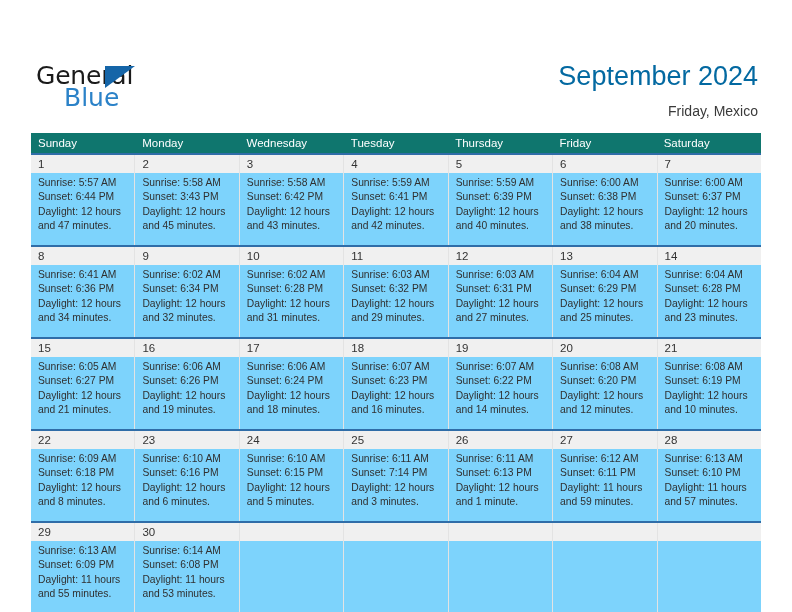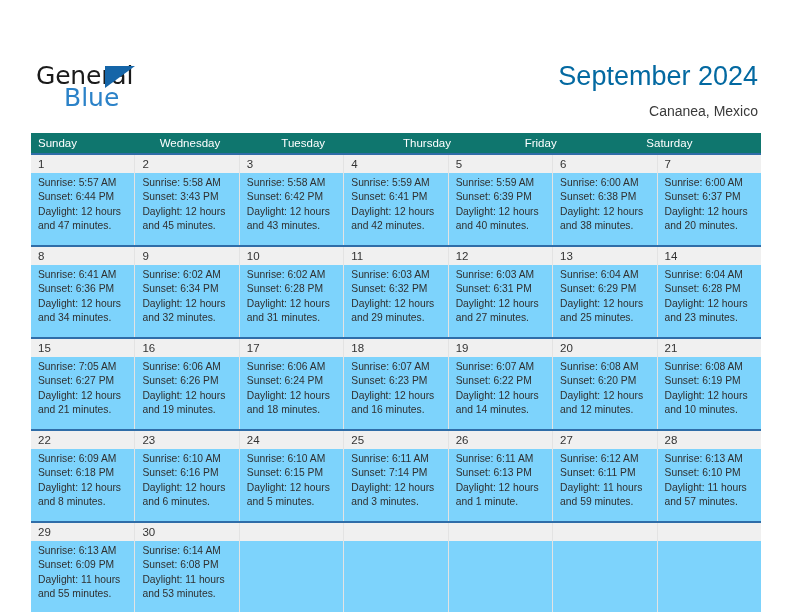--- a/index.html
+++ b/index.html
@@ -159,26 +159,27 @@
 
 <div class="page">
 
   <div class="top">
     <div class="logo">
       <span class="logo-general">General</span>
       <span class="logo-triangle"></span>
       <span class="logo-blue">Blue</span>
     </div>
     <div class="title">September 2024</div>
-    <div class="subtitle">Cananea, Mexico</div>
+    <div class="subtitle">Friday, Mexico</div>
   </div>
 
   <div class="calendar">
     <div class="weekday-row">
       <div class="weekday">Sunday</div>
+      <div class="weekday">Monday</div>
       <div class="weekday">Wednesday</div>
       <div class="weekday">Tuesday</div>
       <div class="weekday">Thursday</div>
       <div class="weekday">Friday</div>
       <div class="weekday">Saturday</div>
     </div>
 
     <div class="week">
       <div class="week-numbers">
         <div class="daynum-cell">1</div>
@@ -296,21 +297,21 @@
         <div class="daynum-cell">15</div>
         <div class="daynum-cell">16</div>
         <div class="daynum-cell">17</div>
         <div class="daynum-cell">18</div>
         <div class="daynum-cell">19</div>
         <div class="daynum-cell">20</div>
         <div class="daynum-cell">21</div>
       </div>
       <div class="week-body">
         <div class="cell">
-          <div class="line">Sunrise: 7:05 AM</div>
+          <div class="line">Sunrise: 6:05 AM</div>
           <div class="line">Sunset: 6:27 PM</div>
           <div class="line">Daylight: 12 hours</div>
           <div class="line">and 21 minutes.</div>
         </div>
         <div class="cell">
           <div class="line">Sunrise: 6:06 AM</div>
           <div class="line">Sunset: 6:26 PM</div>
           <div class="line">Daylight: 12 hours</div>
           <div class="line">and 19 minutes.</div>
         </div>

